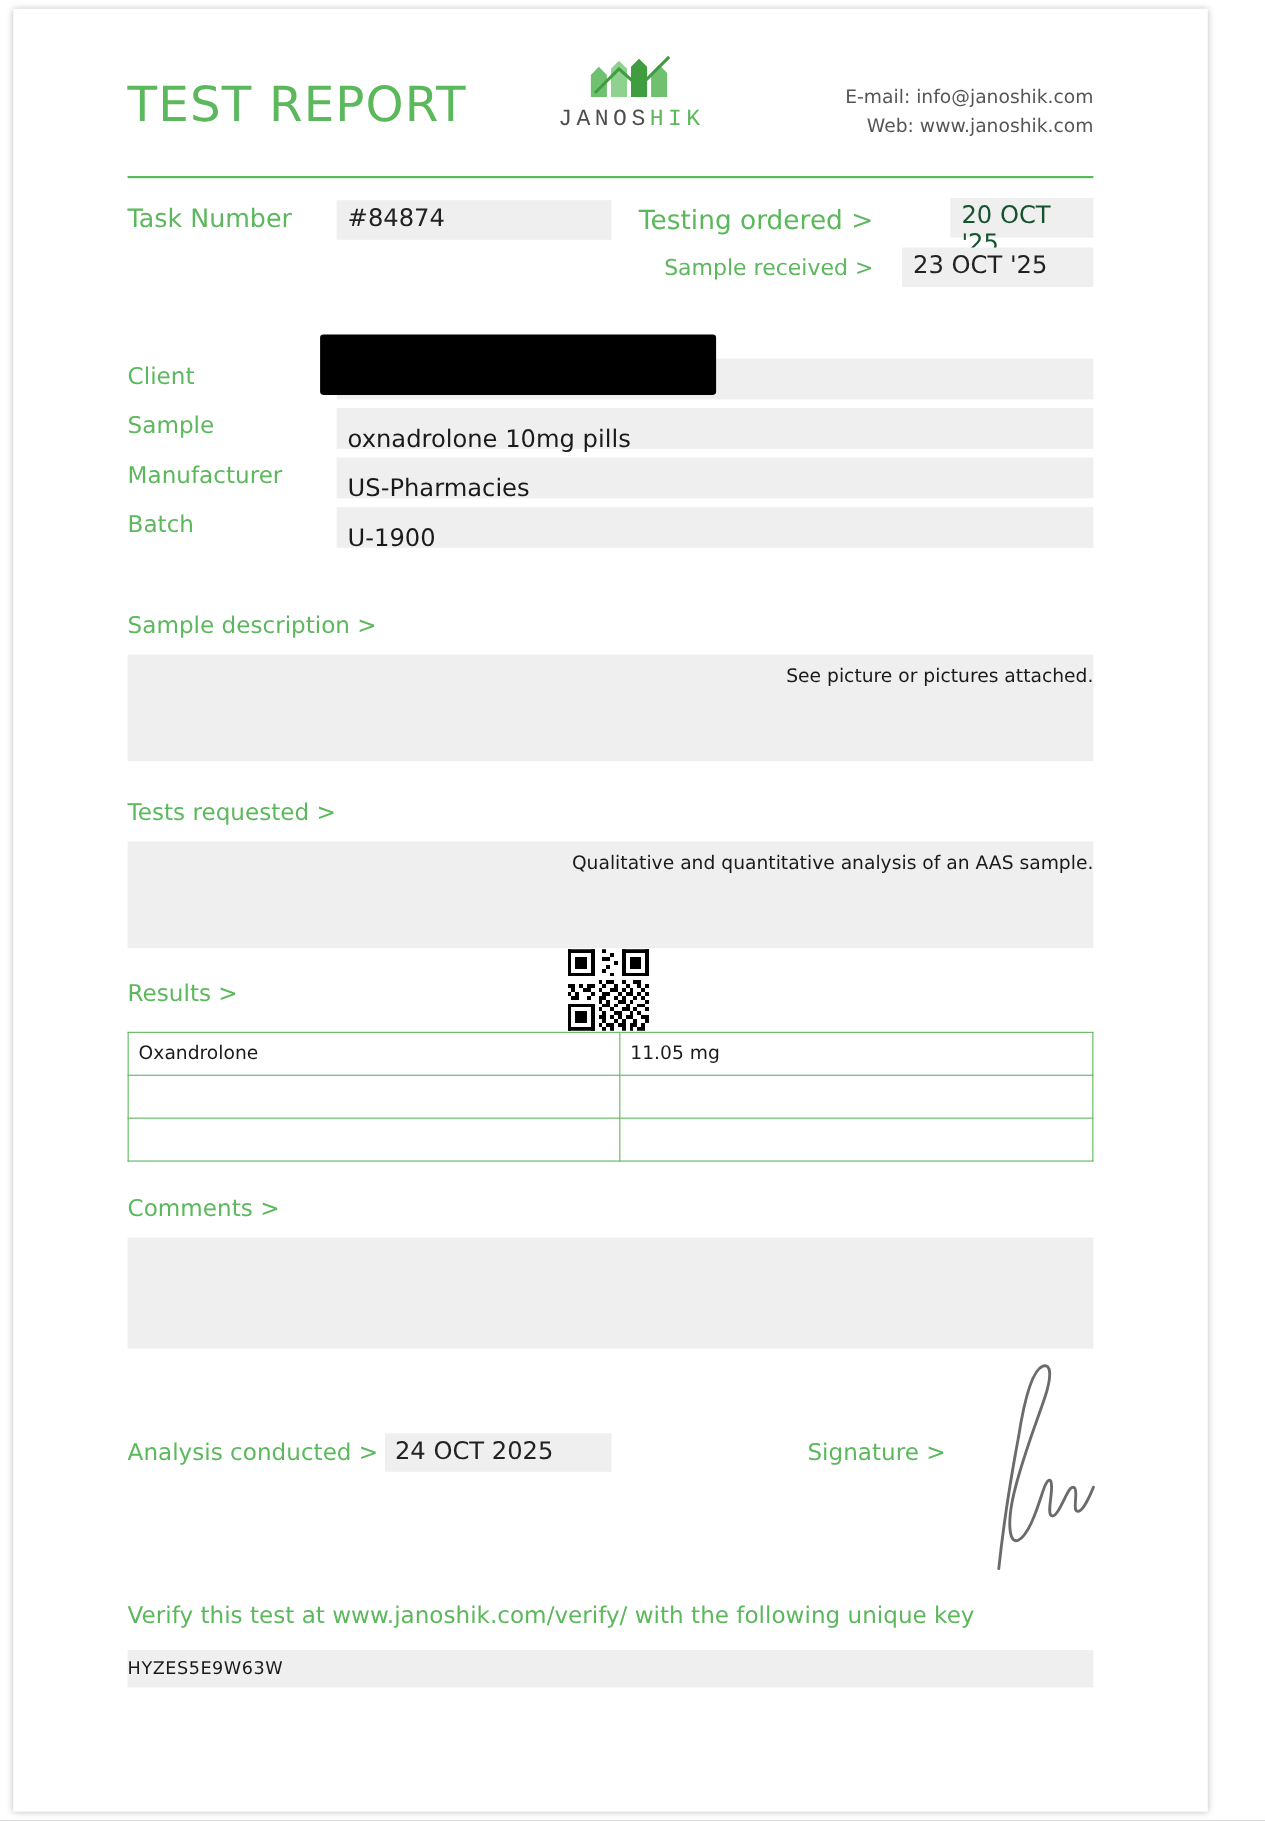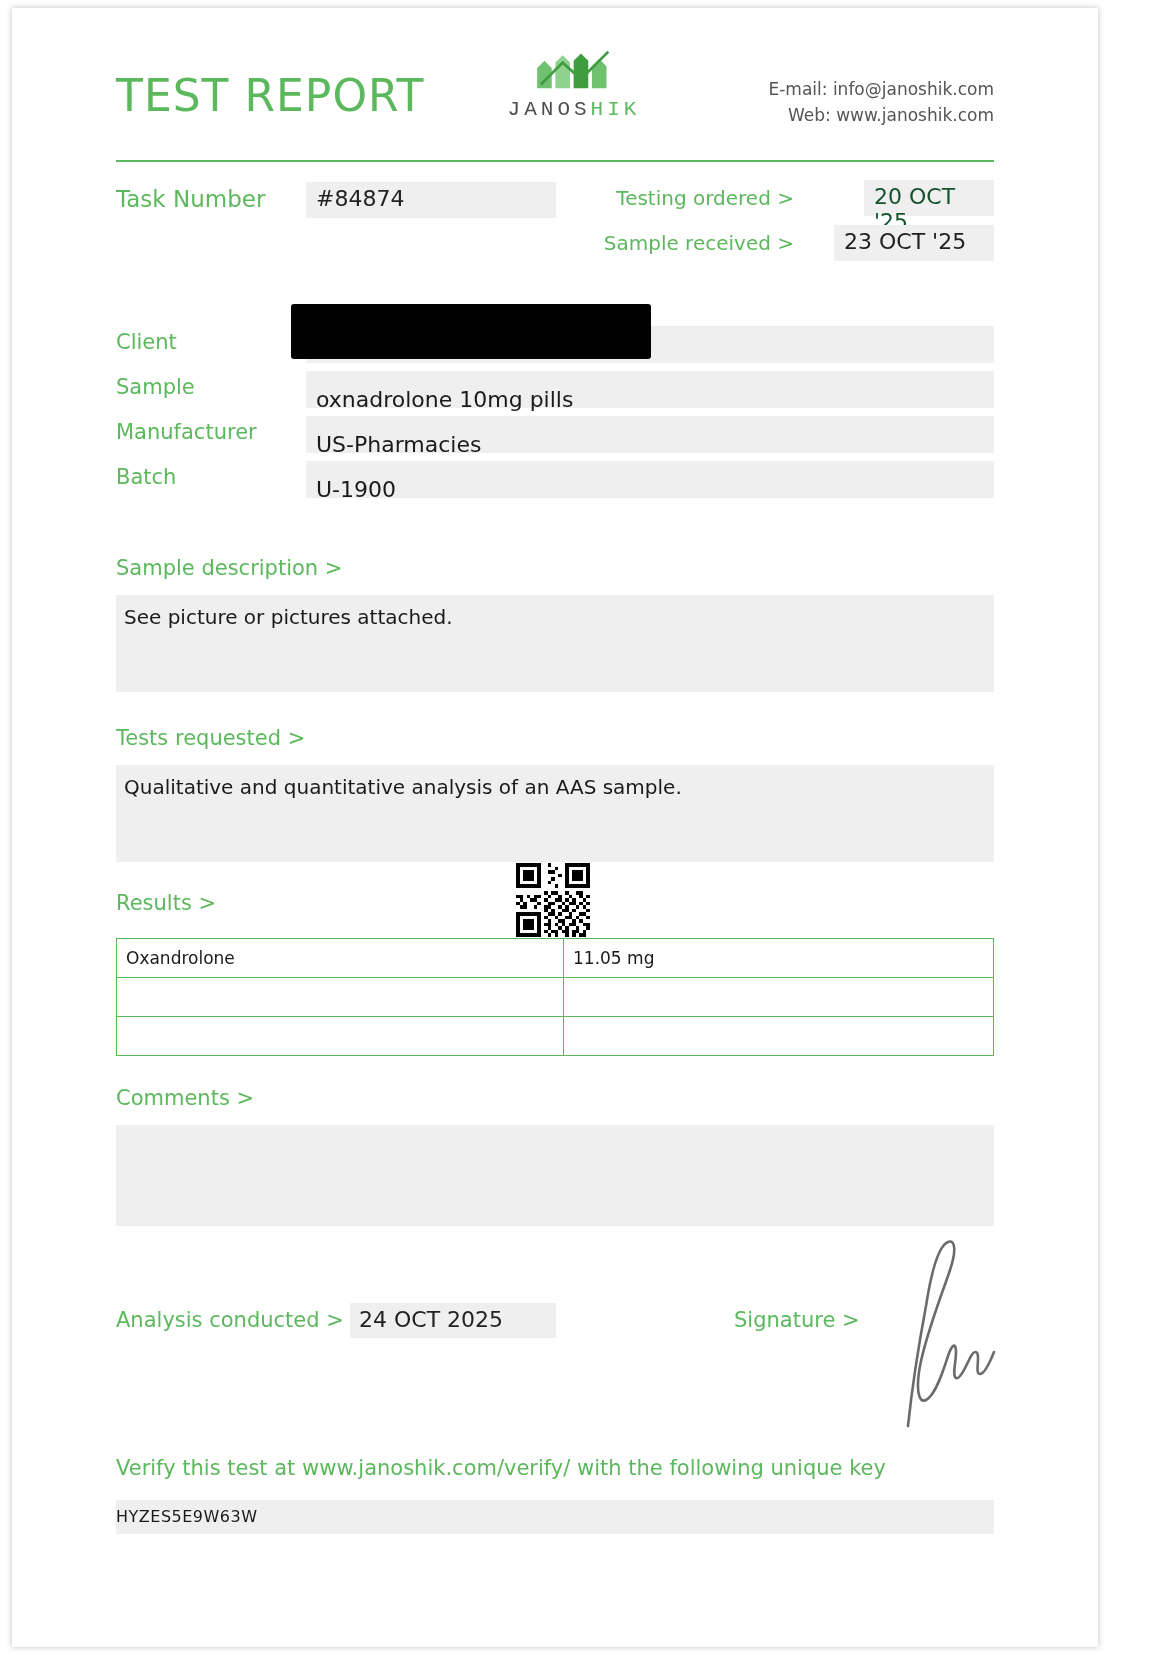--- a/index.html
+++ b/index.html
@@ -87,21 +87,21 @@
     width: 250px; height: 36px;
     background: #efefef;
     font-size: 22px;
     color: #222;
     padding: 4px 0 0 10px;
     box-sizing: border-box;
   }
   .ord-label {
     position: absolute;
     right: 200px; top: 178px;
-    font-size: 20px;
+    font-size: 24px;
     color: #5cb85c;
     white-space: nowrap;
   }
   .ord-value {
     position: absolute;
     right: 0; top: 172px;
     width: 130px; height: 36px;
     background: #efefef;
     font-size: 22px;
     color: #14532d;
@@ -111,21 +111,21 @@
   .rec-label {
     position: absolute;
     right: 200px; top: 223px;
     font-size: 20px;
     color: #5cb85c;
     white-space: nowrap;
   }
   .rec-value {
     position: absolute;
     right: 0; top: 217px;
-    width: 160px; height: 36px;
+    width: 174px; height: 36px;
     background: #efefef;
     font-size: 22px;
     color: #222;
     padding: 4px 0 0 10px;
     box-sizing: border-box;
   }
 
   
   .field-row { position: absolute; left: 0; width: 878px; height: 37px; }
   .field-label {
@@ -150,24 +150,25 @@
 
   
   .sect-title {
     position: absolute; left: 0;
     font-size: 21px; color: #5cb85c;
   }
   .sect-box {
     position: absolute; left: 0;
     width: 878px;
     background: #efefef;
-    font-size: 20px;
+    font-size: 17px;
     color: #1a1a1a;
     padding: 10px 0 0 8px;
     box-sizing: border-box;
+    text-align: right;
   }
 
   
   .qr {
     position: absolute;
     left: 400px; top: 855px;
     width: 74px; height: 74px;
   }
   .res-table {
     position: absolute;

